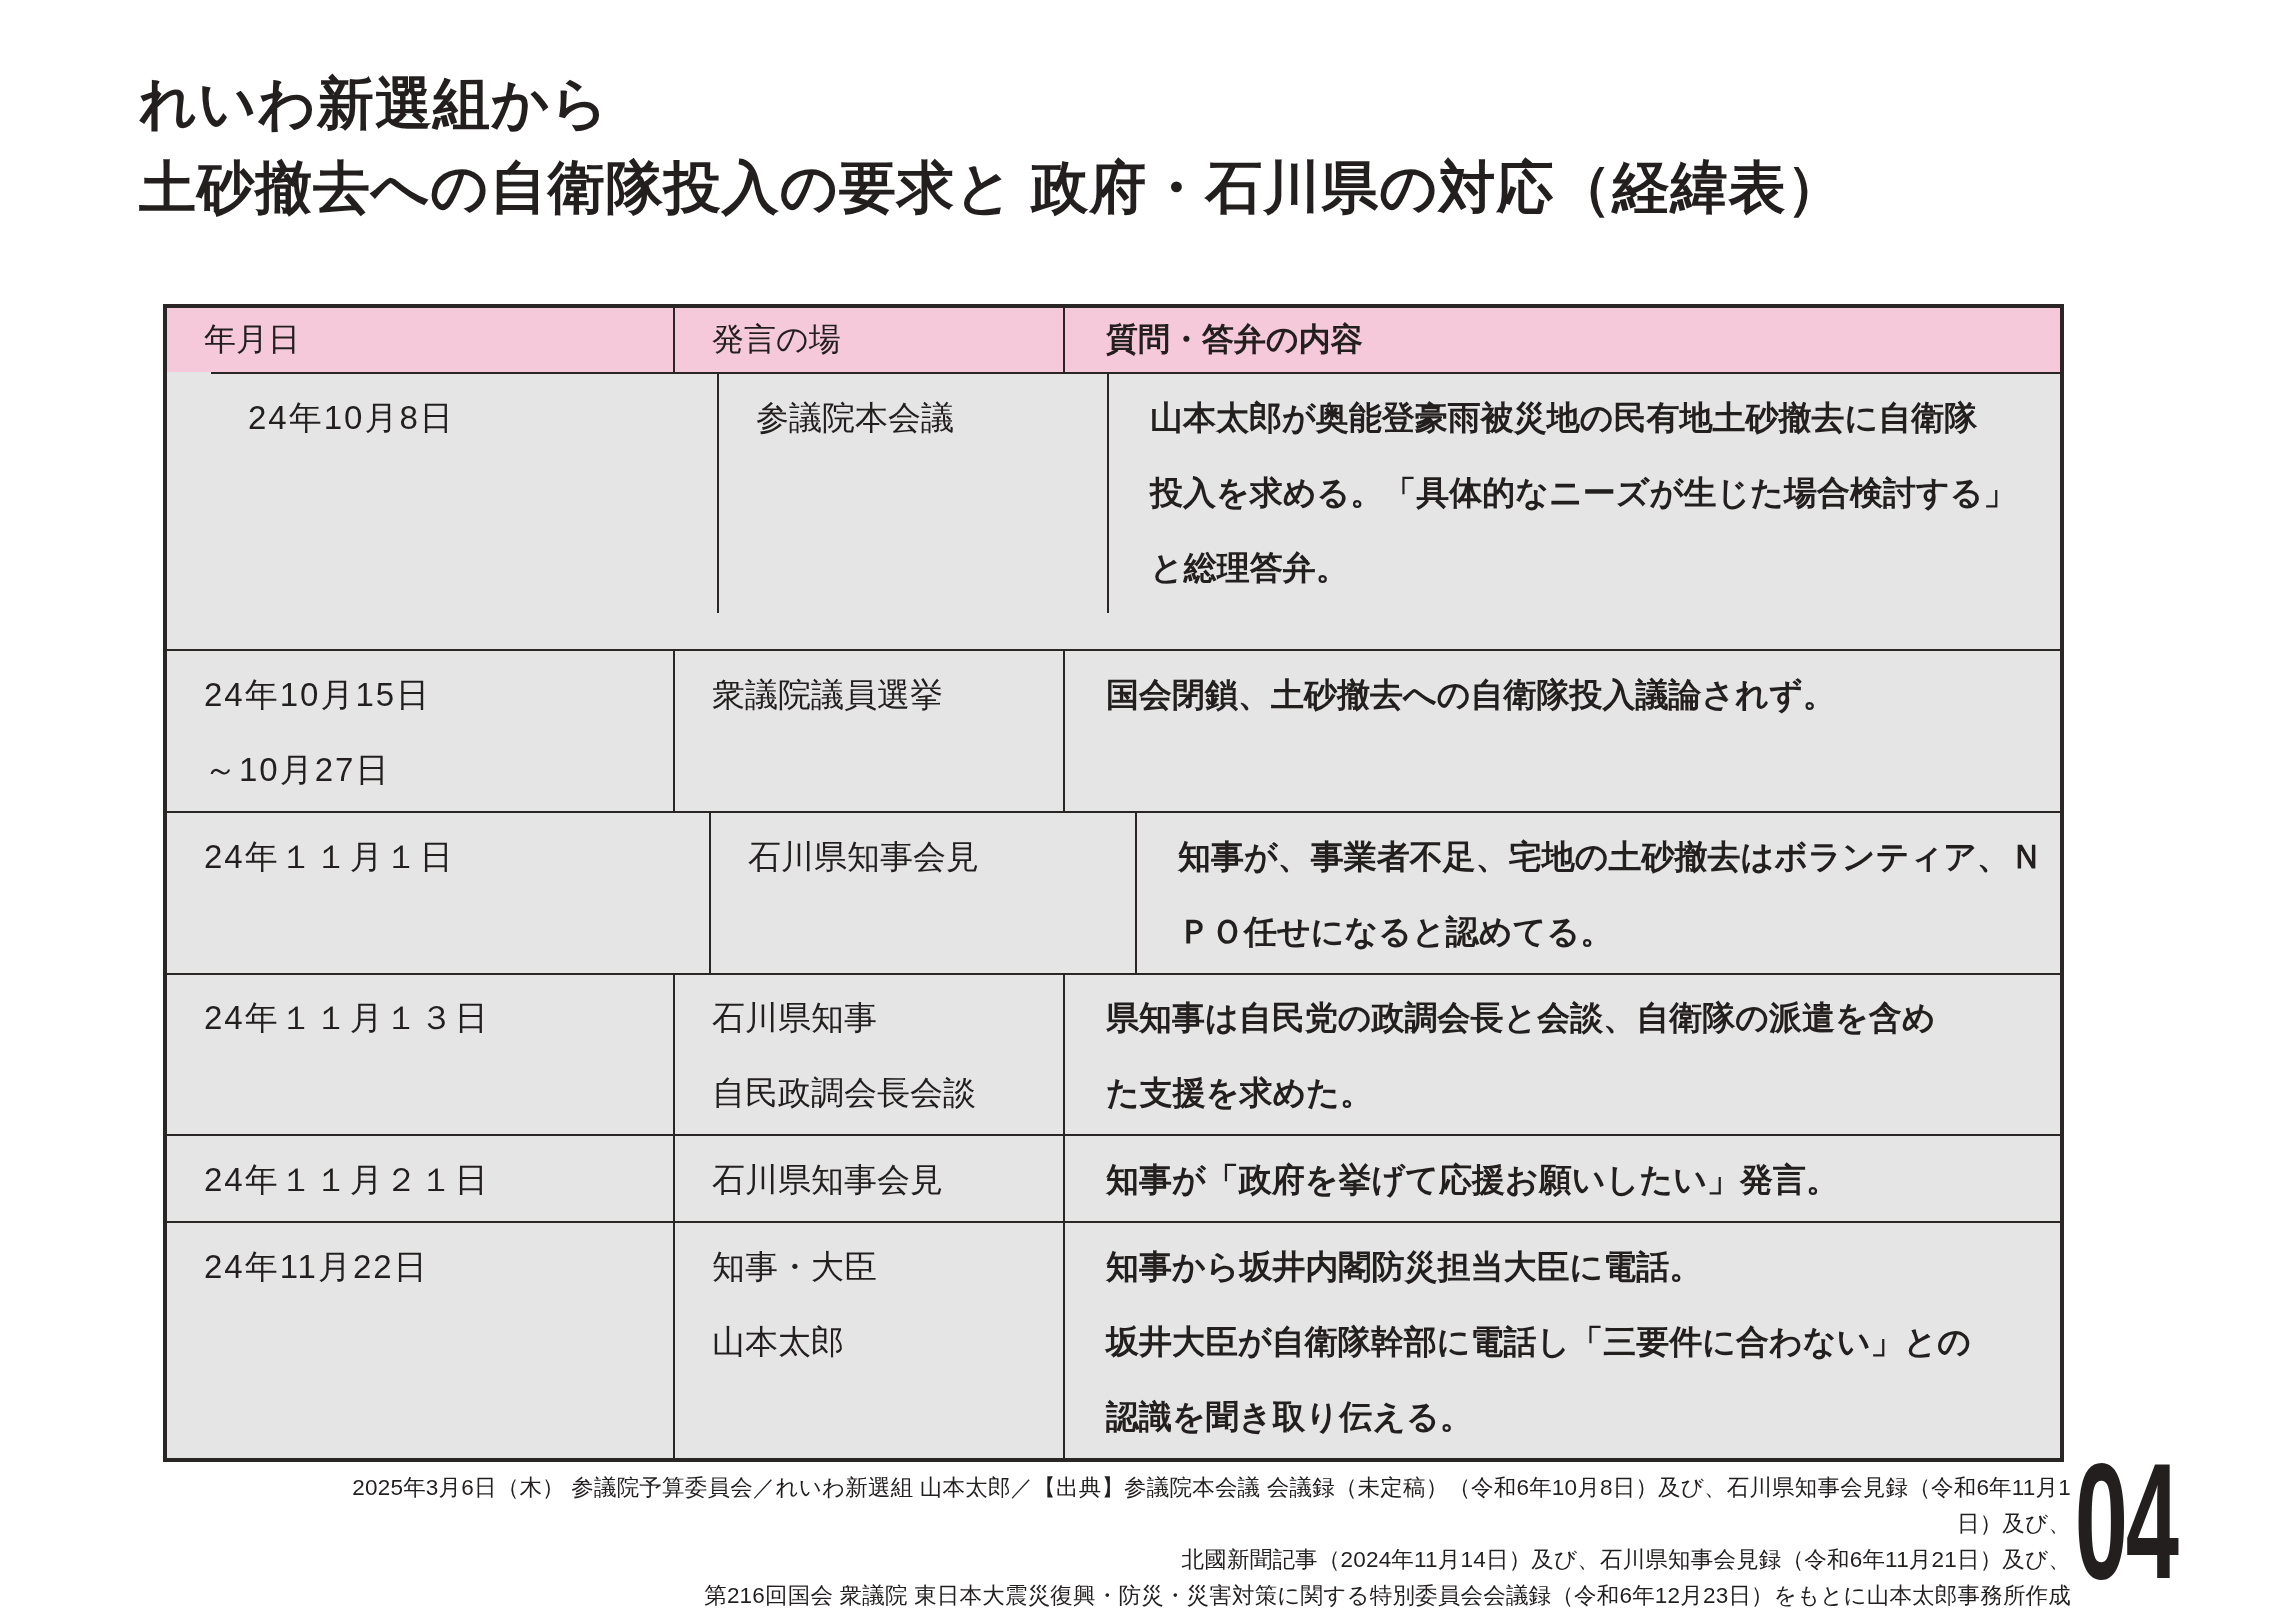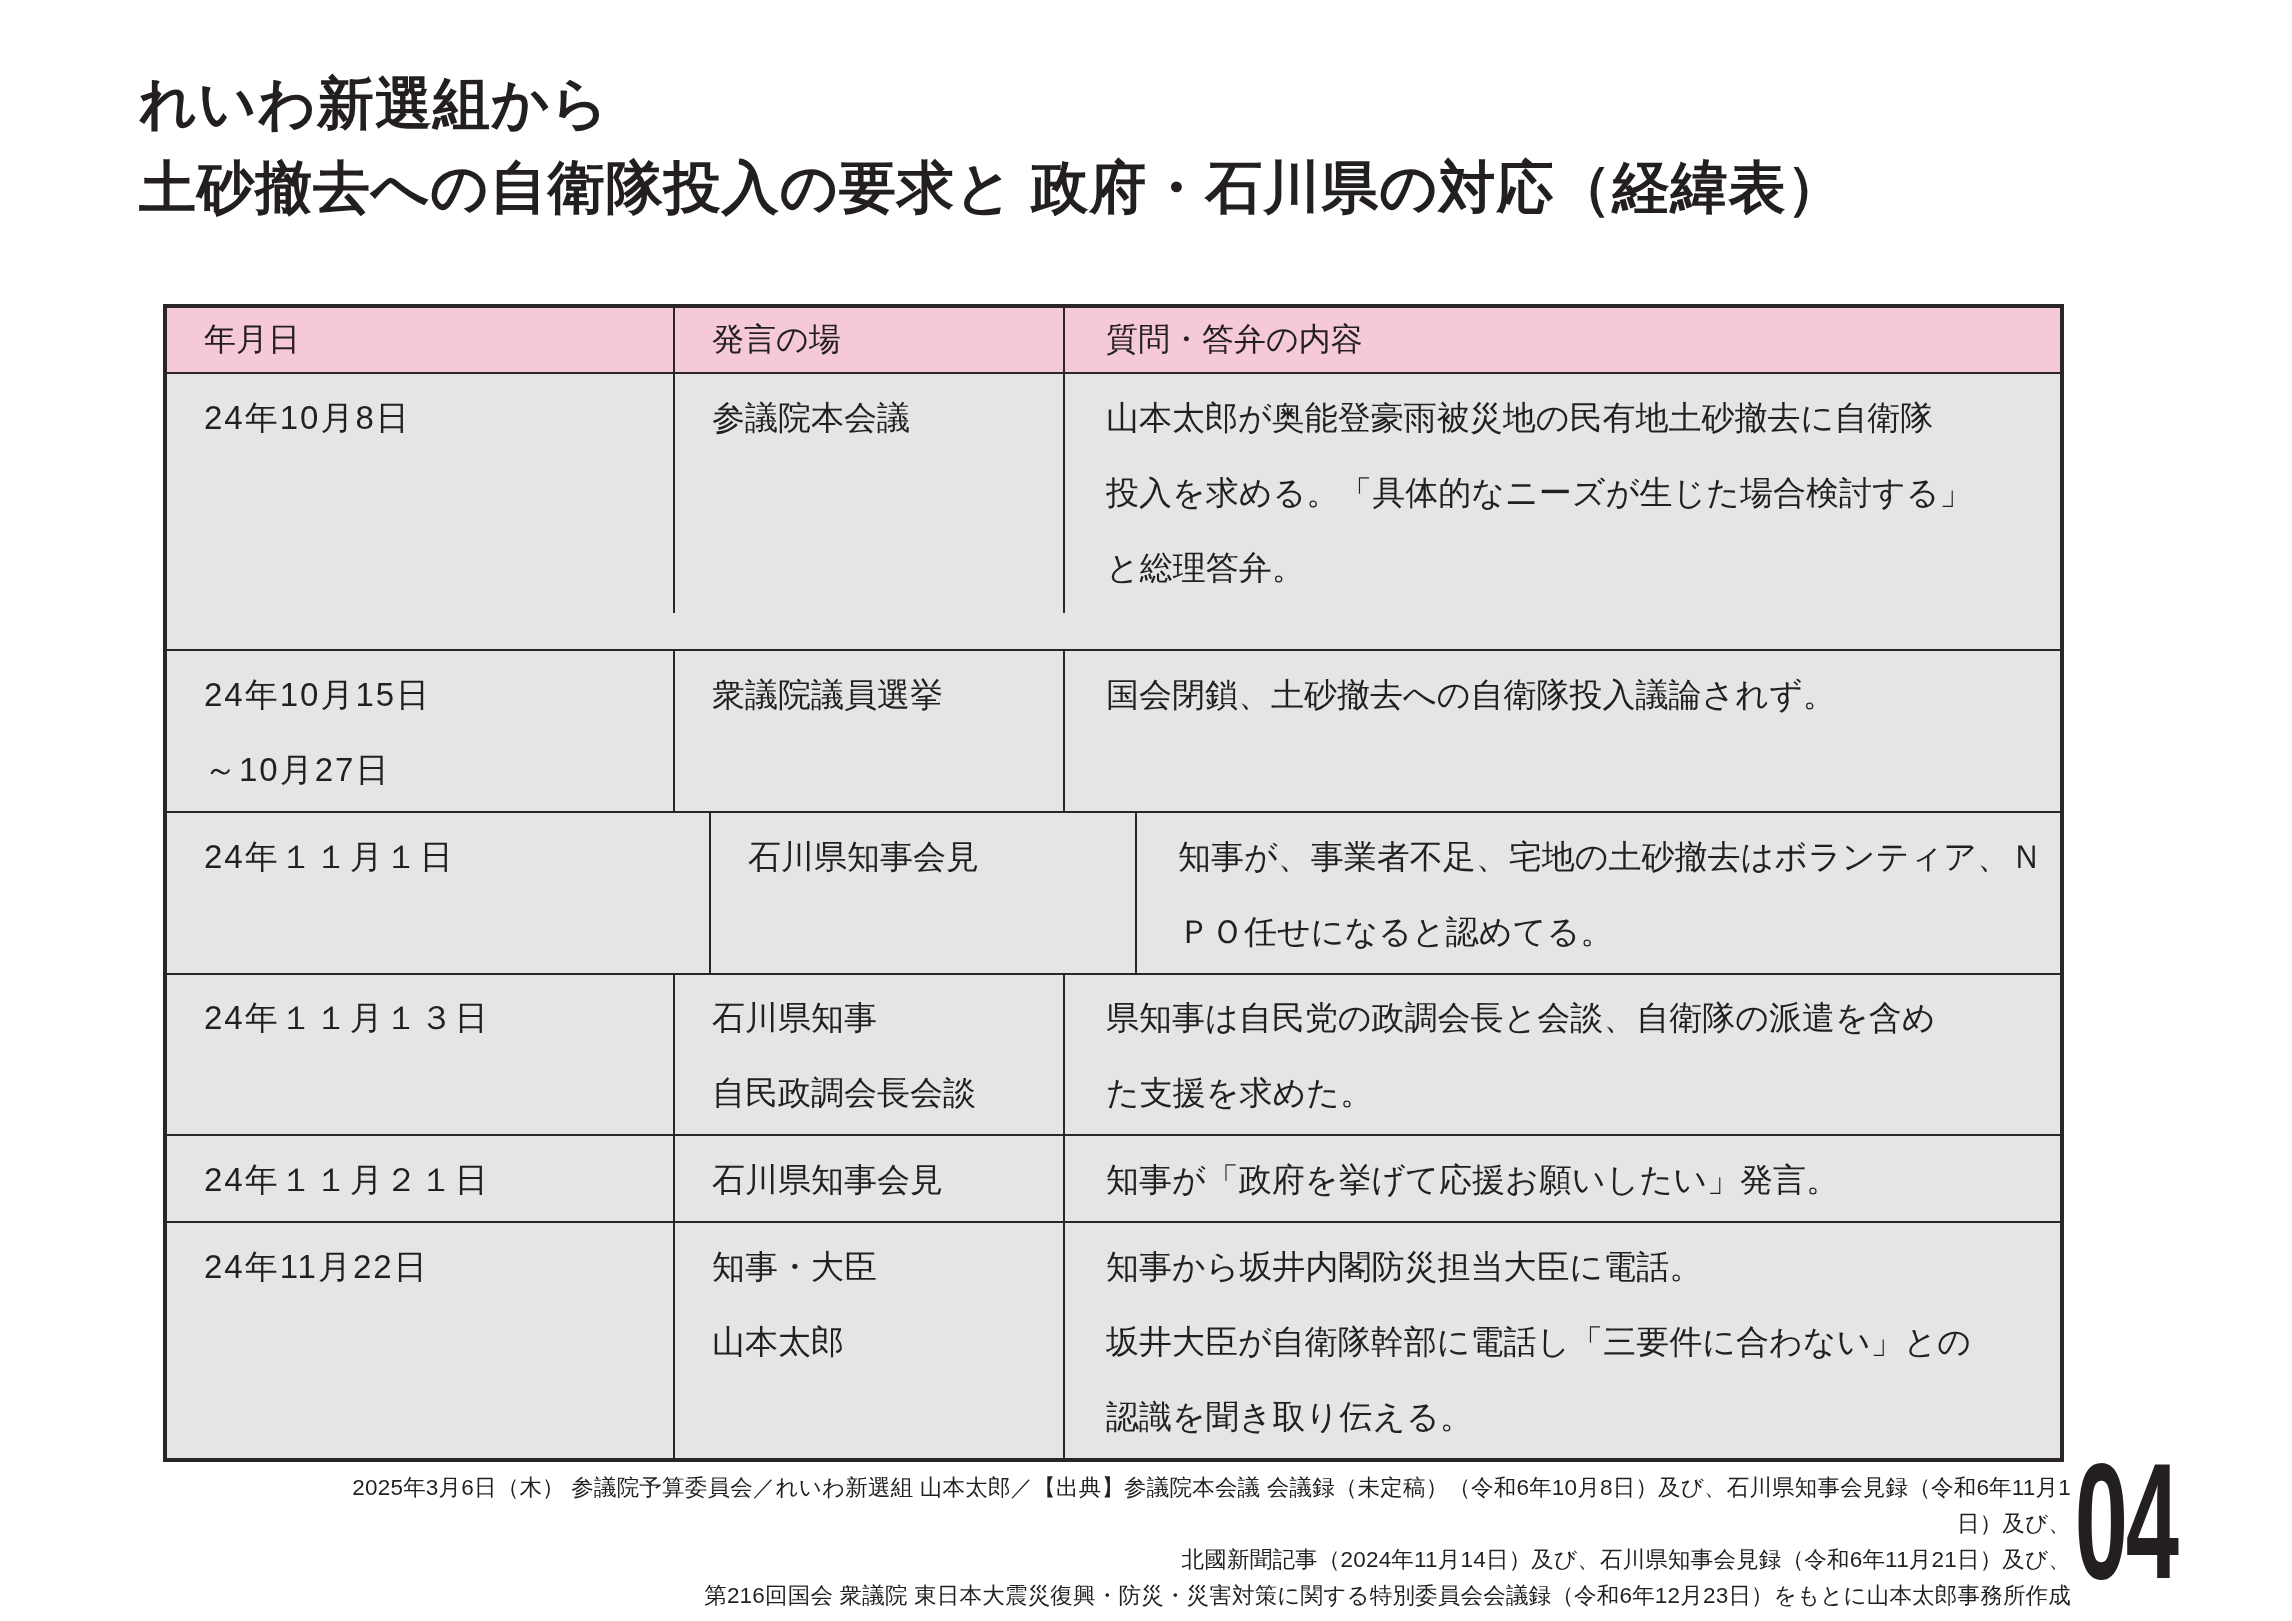--- a/index.html
+++ b/index.html
@@ -42,32 +42,32 @@
     grid-template-columns:506px 390px 1fr;
     border-top:2px solid var(--border-color);
   }
   .trow:first-child{border-top:none;}
   .cell{
     padding:5.9px 11.8px 3.9px 37px;
     font-size:33px;
     line-height:75px;
   }
   .cell + .cell{border-left:2px solid var(--border-color);}
-  .cell.content{padding-left:41px;}
+  .cell.content{padding-left:41px;font-weight:bold;}
   .header-row .cell{
     background:var(--header-bg);
     font-size:32px;
     line-height:normal;
     height:64px;
     display:flex;
     align-items:center;
     padding-top:0;padding-bottom:0;
   }
   .date .line{letter-spacing:2px;}
-  .r0{min-height:241px;}
+  .r0{min-height:241px;margin-left:44px;}
   .r1{min-height:160px;margin-top:36px;}
   .r2{min-height:147px;gap:36px;}
   .r3{min-height:159px;}
   .r4{min-height:84px;}
   .r5{min-height:227px;}
 
   
   .footer{
     position:absolute;
     right:222px; top:1470px;

